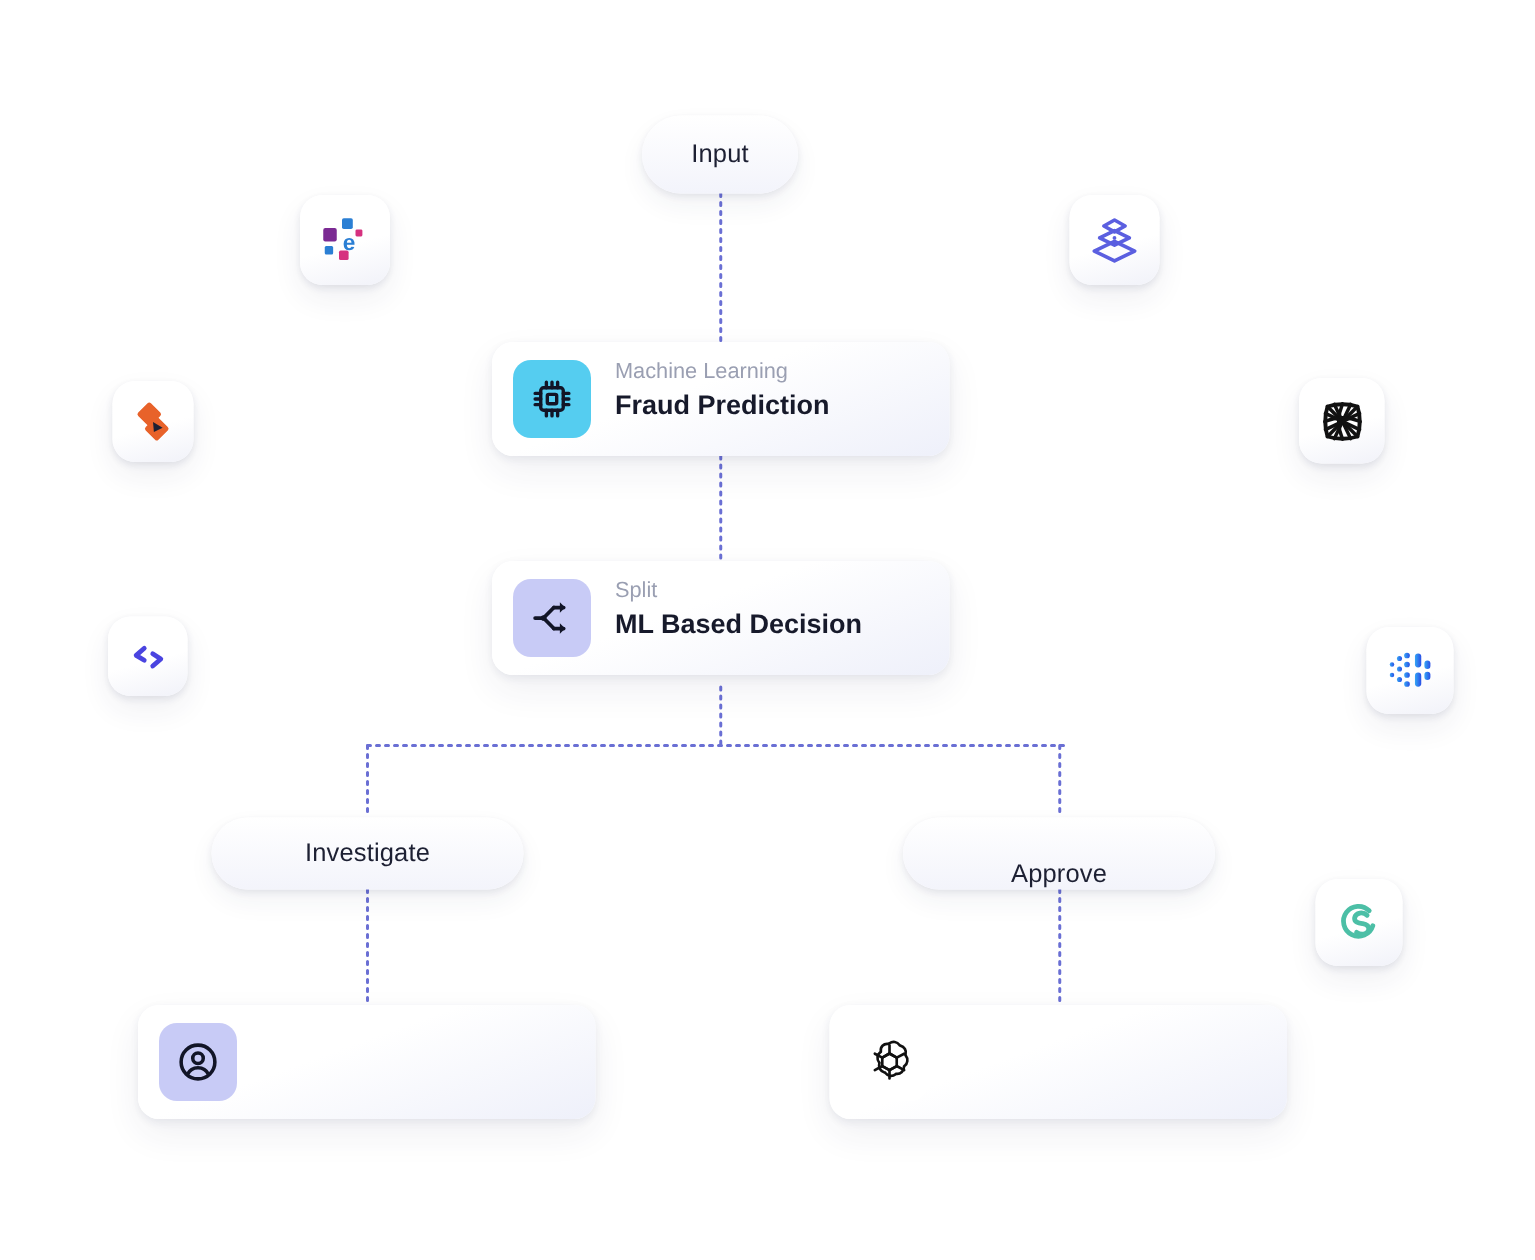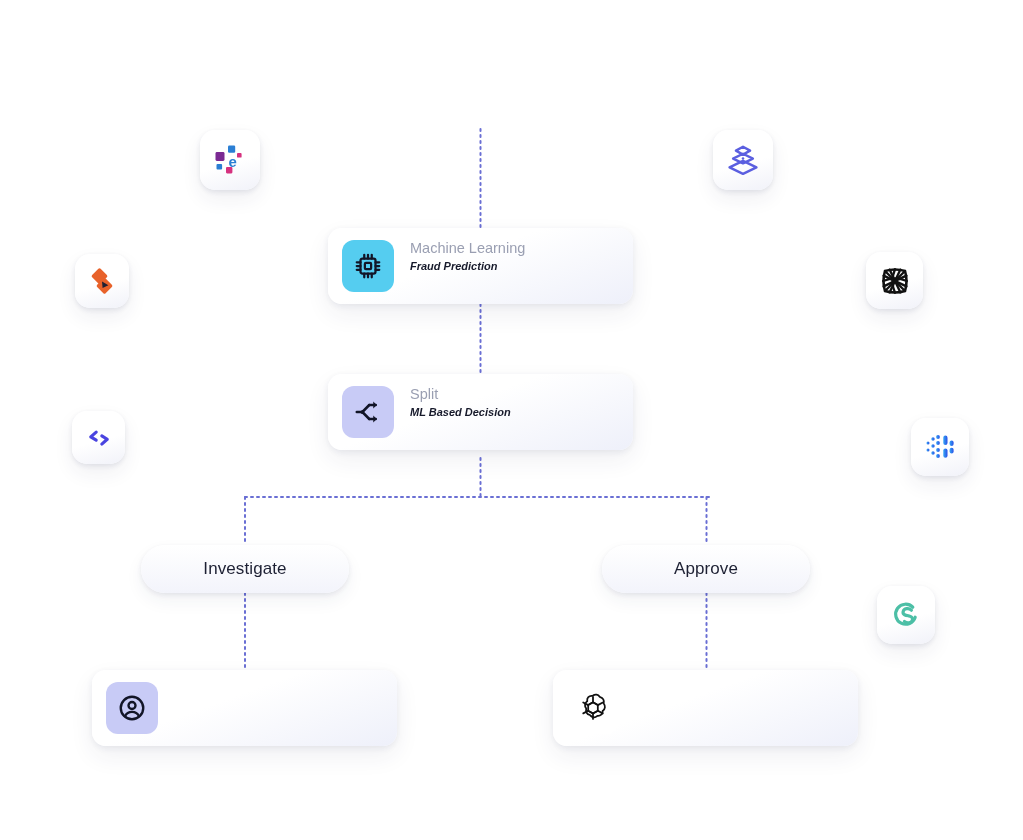--- a/index.html
+++ b/index.html
@@ -51,21 +51,21 @@
   .pill-input {
     left: 428px; top: 77px;
     width: 104px; height: 52px;
   }
   .pill-investigate {
     left: 141px; top: 545px;
     width: 208px; height: 48px; text-align: center;
   }
   .pill-approve {
     left: 602px; top: 545px;
-    width: 208px; height: 48px;
+    width: 208px; height: 48px; align-items: flex-end;
   }
 
   
   .card {
     position: absolute;
     display: flex;
     align-items: flex-start;
     border-radius: 14px;
     background: linear-gradient(160deg, #ffffff 0%, #ffffff 42%, #eef0fa 100%);
     box-shadow: 0 2px 6px rgba(40,45,90,0.08),
@@ -101,26 +101,25 @@
     min-width: 0;
   }
   .card-sub {
     font-size: 14.5px;
     color: #9a9fb2;
     font-weight: 400;
     line-height: 1.15;
     white-space: nowrap;
   }
   .card-title {
-    font-size: 11px;
+    font-size: 18px;
     color: #171a2b;
     font-weight: 700;
     line-height: 1.2;
     white-space: nowrap;
-    font-style: italic;
   }
 
   
   .chip {
     position: absolute;
     border-radius: 15px;
     background: linear-gradient(165deg, #ffffff 0%, #ffffff 55%, #f1f2f9 100%);
     box-shadow: 0 2px 5px rgba(40,45,90,0.10),
                 0 9px 20px rgba(40,45,90,0.07);
     display: flex;
@@ -169,20 +168,23 @@
 
       <path d="M706.5 593 L706.5 670"></path>
     </g>
     <g stroke="url(#fadeDown)" stroke-width="2" fill="none" stroke-dasharray="2 4" stroke-linecap="round">
 
       <path d="M245 746 L245 812"></path>
       <path d="M706.5 746 L706.5 812"></path>
     </g>
   </svg>
 
+  <div class="pill pill-input">
+    <span>Input</span>
+  </div>
 
   <div class="card card-ml">
     <div class="card-tile tile-cyan">
       <svg width="30" height="30" viewBox="0 0 24 24" fill="none" stroke="#121527" stroke-width="1.8" stroke-linecap="round" stroke-linejoin="round">
         <rect x="6" y="6" width="12" height="12" rx="1.5"></rect>
         <rect x="9.5" y="9.5" width="5" height="5" rx="0.8"></rect>
         <path d="M9 3v3M12 3v3M15 3v3M9 18v3M12 18v3M15 18v3"></path>
         <path d="M3 9h3M3 12h3M3 15h3M18 9h3M18 12h3M18 15h3"></path>
       </svg>
     </div>

